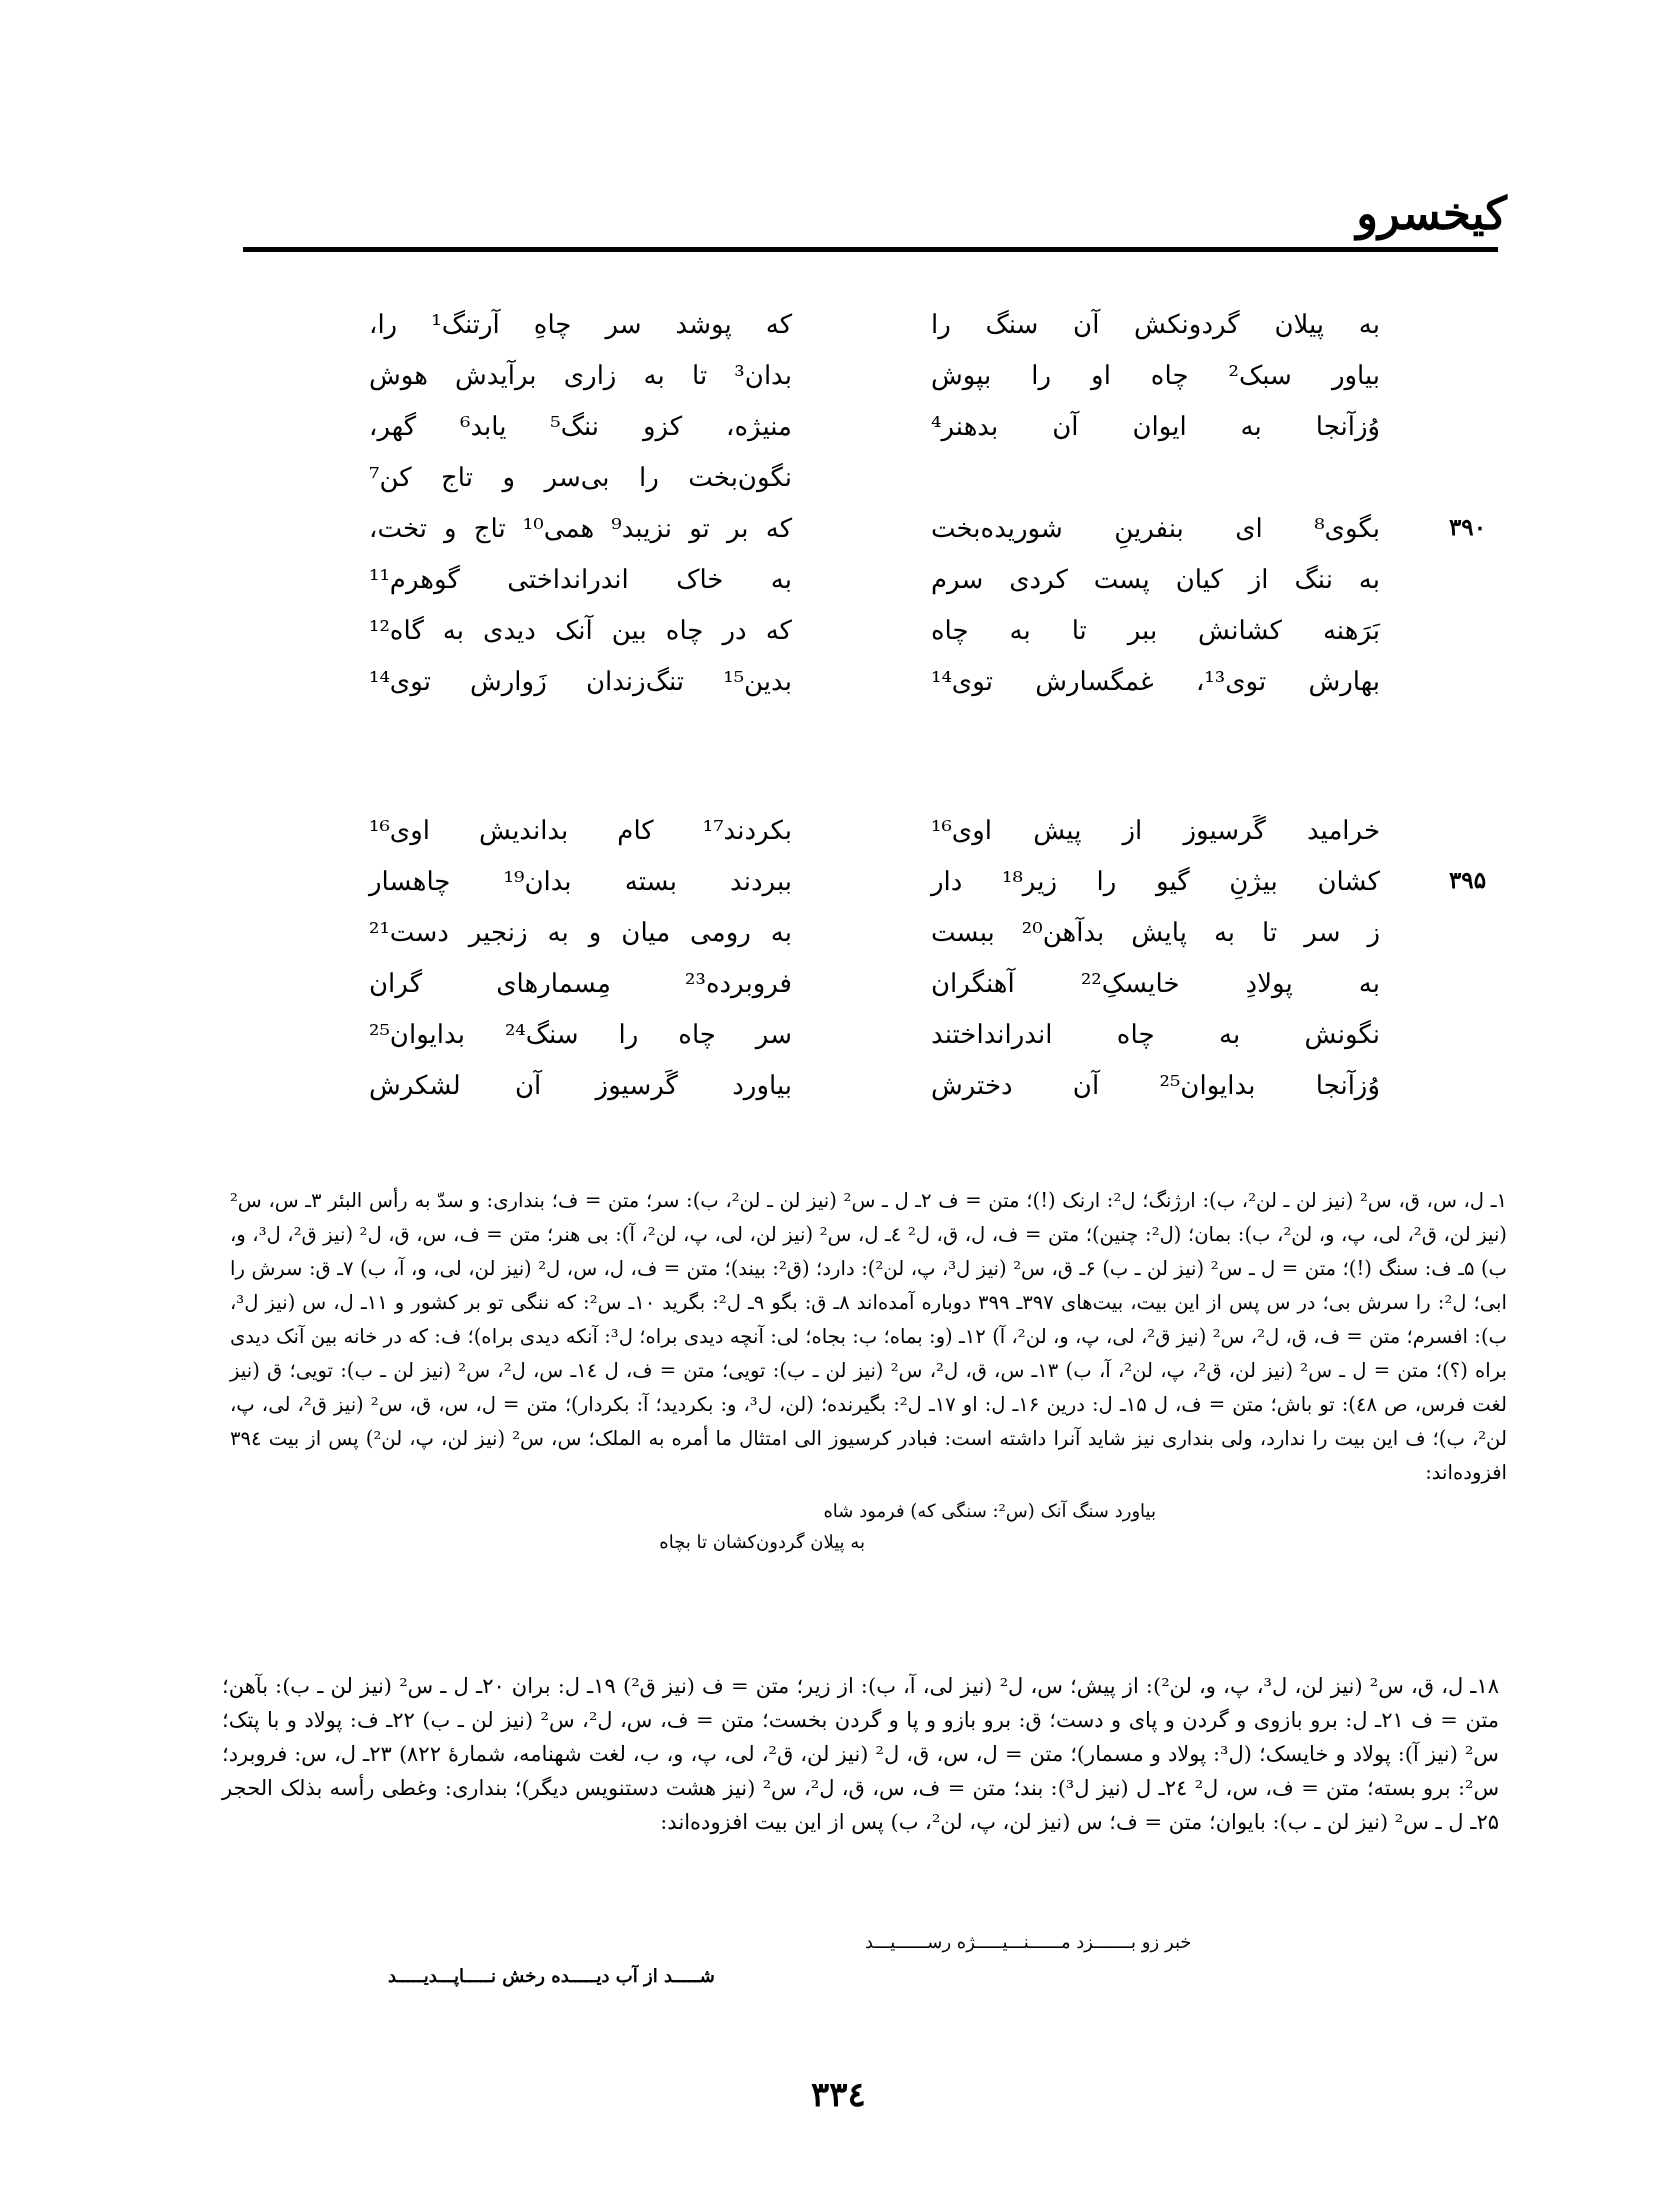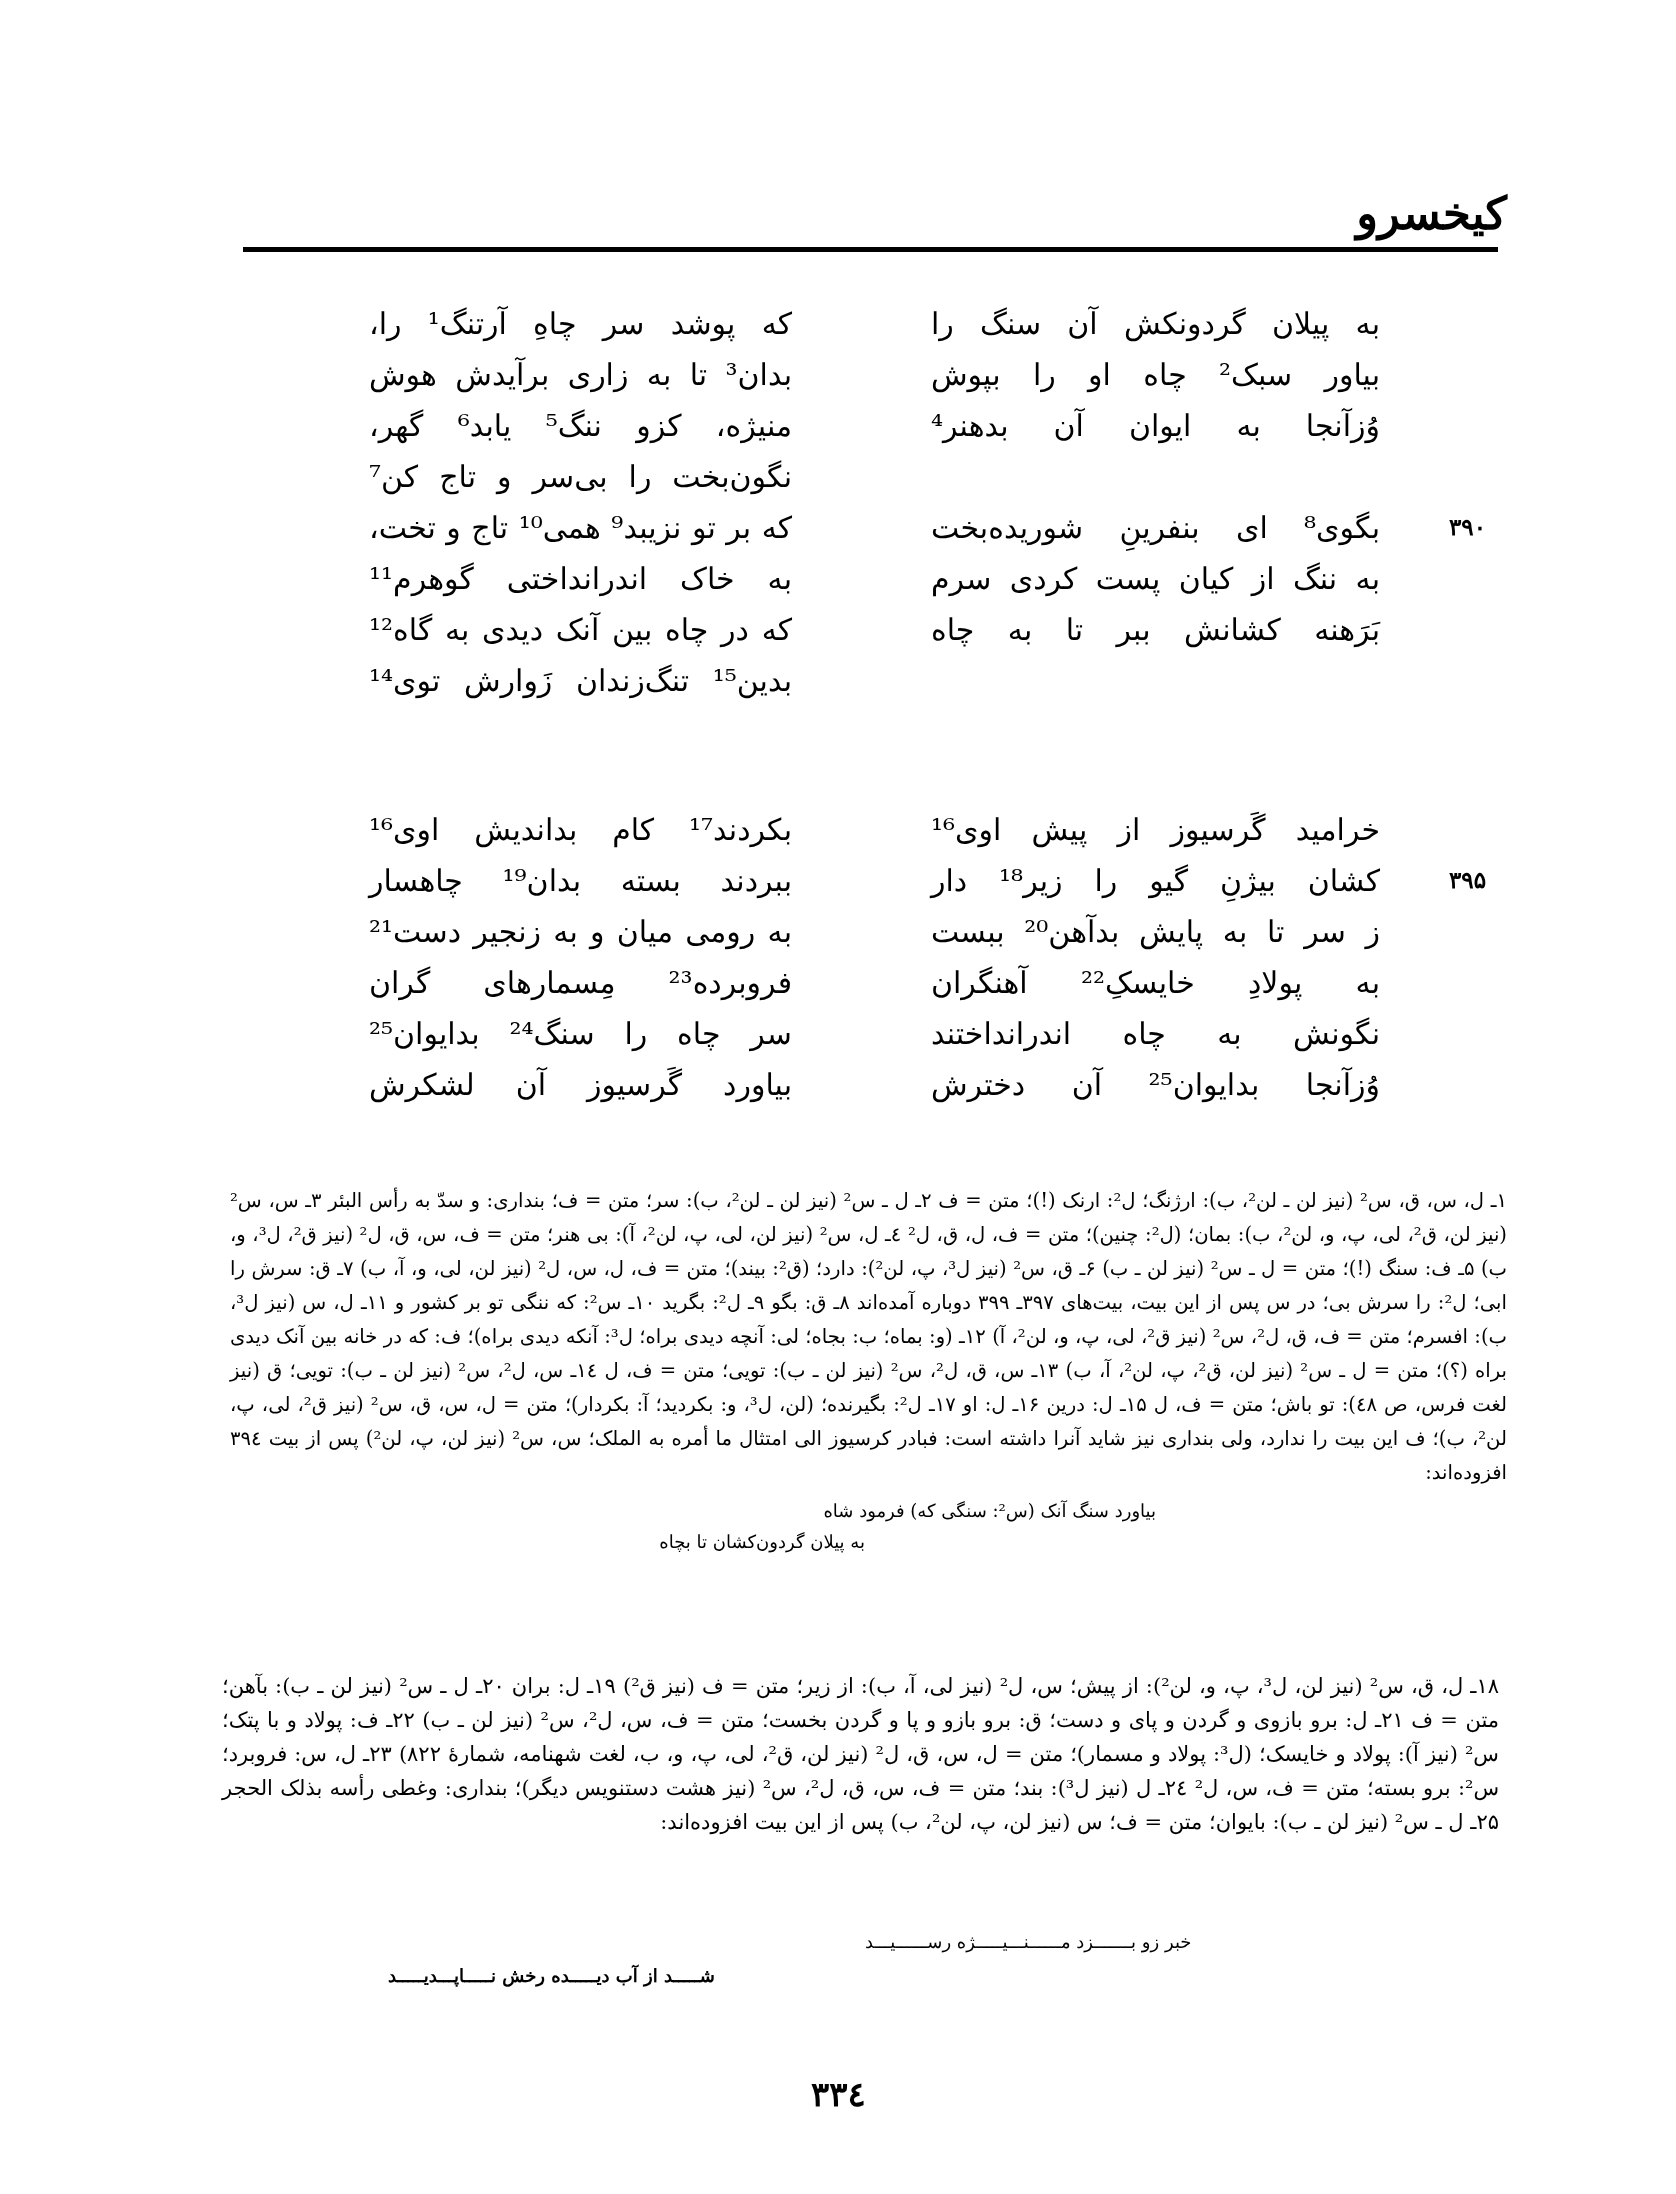--- a/index.html
+++ b/index.html
@@ -41,21 +41,21 @@
   .stanza-1 { top: 303px; }
   .stanza-2 { top: 809px; }
   .verse-row {
     position: relative;
     height: 51px;
     direction: rtl;
   }
   .hemistich {
     position: absolute;
     top: 0;
-    font-size: 30px;
+    font-size: 26px;
     line-height: 42px;
     white-space: nowrap;
     text-align: justify;
     text-align-last: justify;
     direction: rtl;
   }
   .hemistich.first  { right: 297px; width: 449px; }
   .hemistich.second { right: 885px; width: 423px; }
   .verse-num {
     position: absolute;
@@ -156,20 +156,21 @@
       <span class="hemistich first">به ننگ از کیان پست کردی سرم</span>
       <span class="hemistich second">به خاک اندرانداختی گوهرم¹¹</span>
     </div>
     <div class="verse-row">
       <span class="verse-num"></span>
       <span class="hemistich first">بَرَهنه کشانش ببر تا به چاه</span>
       <span class="hemistich second">که در چاه بین آنک دیدی به گاه¹²</span>
     </div>
     <div class="verse-row">
       <span class="verse-num"></span>
+      <span class="hemistich first">بهارش توی¹³، غمگسارش توی¹⁴</span>
       <span class="hemistich second">بدین¹⁵ تنگ‌زندان زَوارش توی¹⁴</span>
     </div>
   </div>
 
   <div class="stanza stanza-2">
     <div class="verse-row">
       <span class="verse-num"></span>
       <span class="hemistich second">بکردند¹⁷ کام بداندیش اوی¹⁶</span>
       <span class="hemistich first">خرامید گَرسیوز از پیش اوی¹⁶</span>
     </div>

